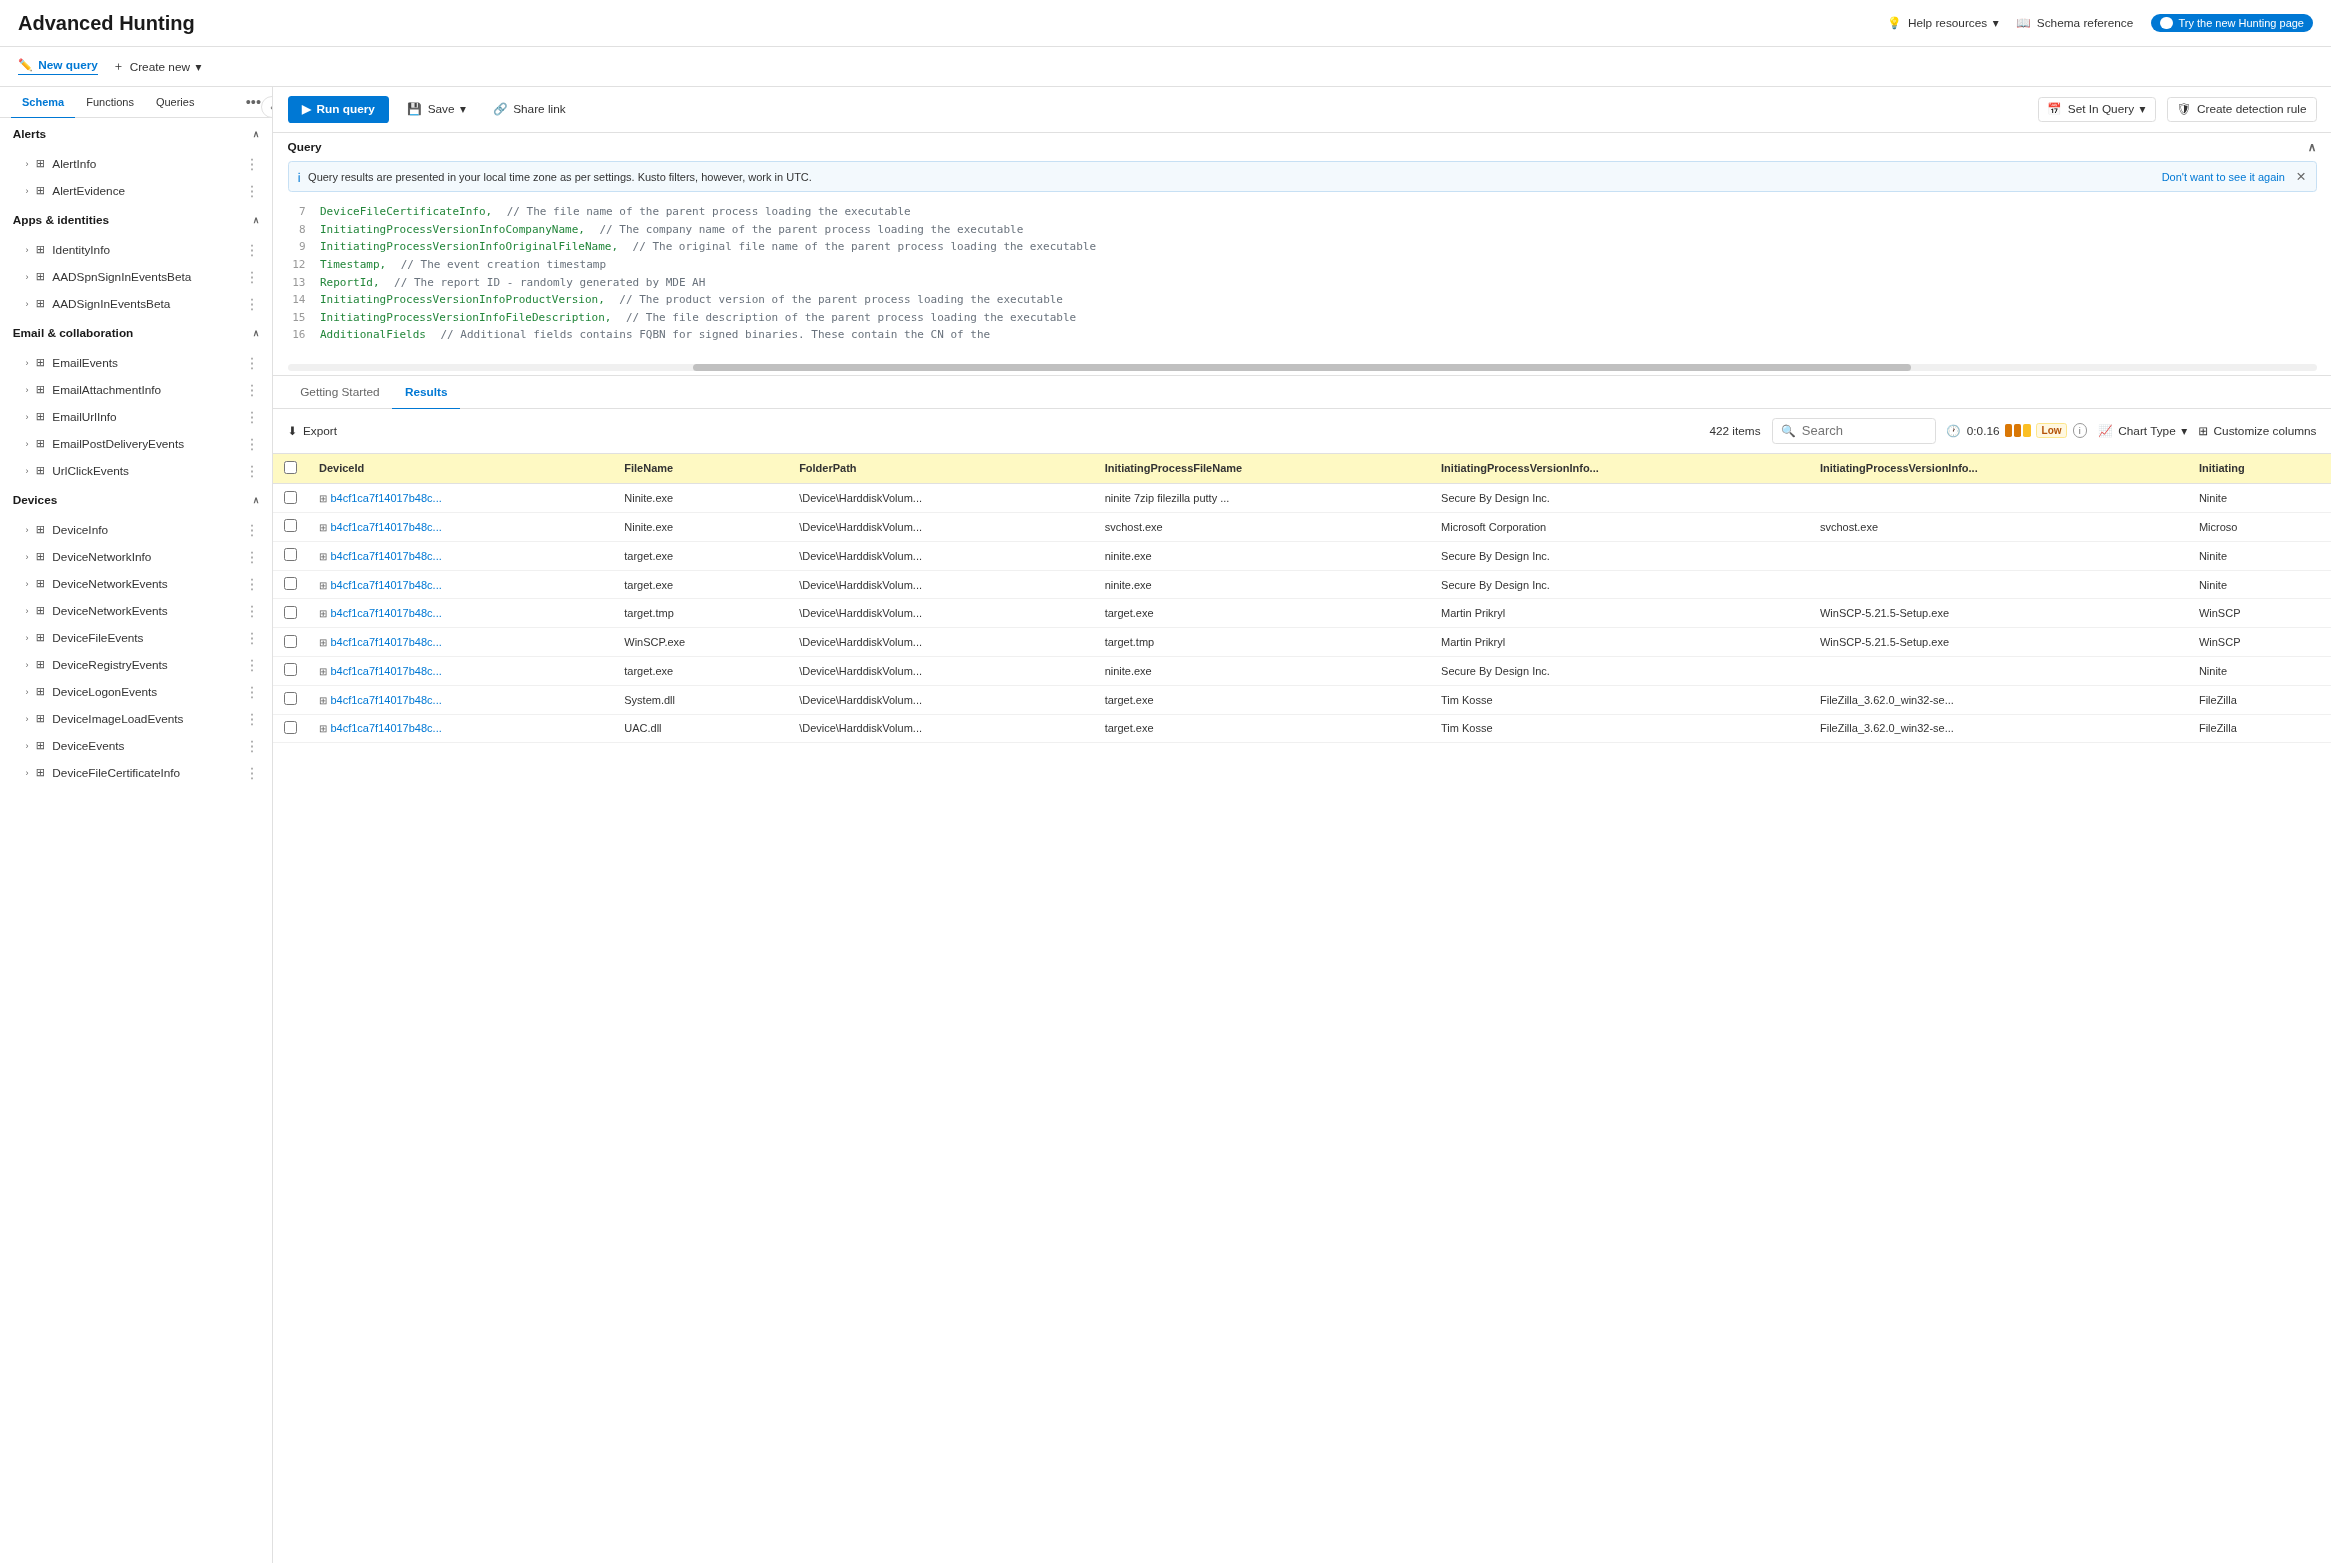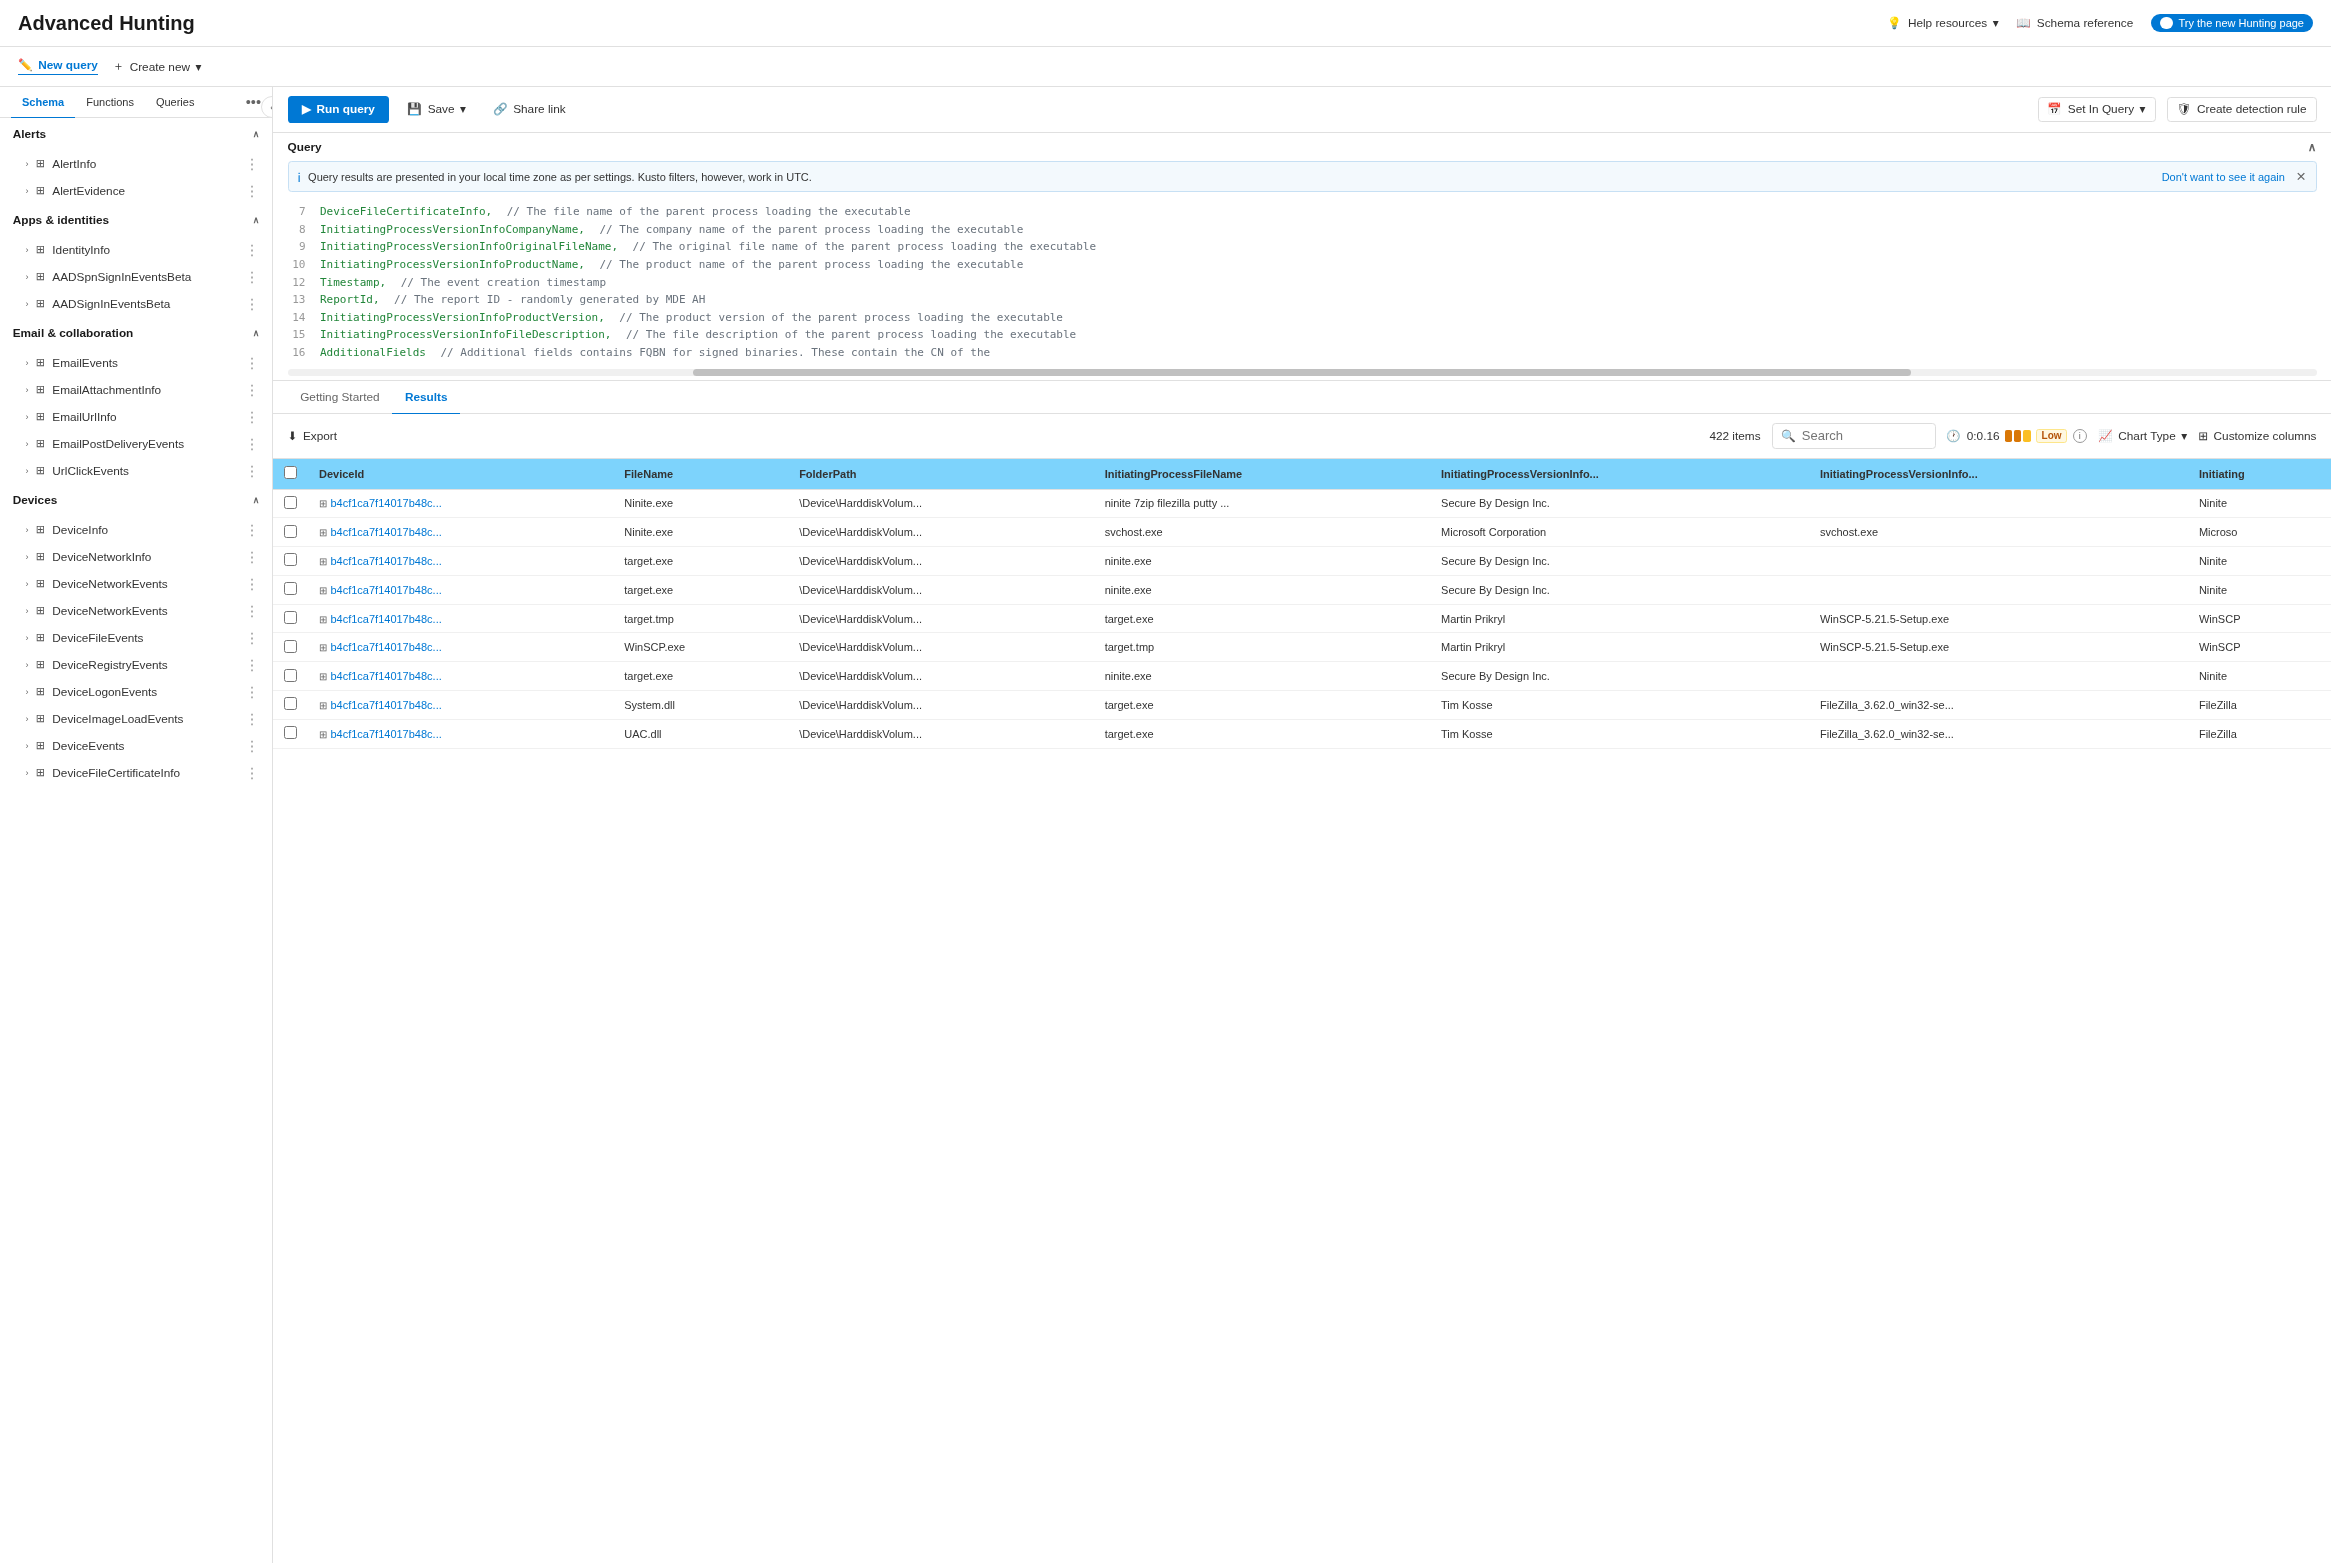--- a/index.html
+++ b/index.html
@@ -169,21 +169,21 @@
     }
     .customize-btn {
       display: flex; align-items: center; gap: 5.5px; cursor: pointer;
       color: #333; font-size: 11.8px;
     }
 
     
     .data-table-wrapper { flex: 1; overflow: auto; }
     .data-table { width: 100%; border-collapse: collapse; font-size: 11px; }
     .data-table th {
-      text-align: left; padding: 7.3px 11px; background: #7dd3fc;
+      text-align: left; padding: 7.3px 11px; background: #fef9c3;
       border-bottom: 0.9px solid #e0e0e0; color: #333; font-weight: 600;
       white-space: nowrap; position: sticky; top: 0; z-index: 5;
     }
     .data-table td {
       padding: 6.4px 11px; border-bottom: 0.9px solid #f0f0f0;
       white-space: nowrap; max-width: 182px; overflow: hidden; text-overflow: ellipsis;
     }
     .link-cell { color: #0078d4; cursor: pointer; }
     .checkbox-col { width: 29px; padding: 6.4px 7.3px; }
     input[type=checkbox] { cursor: pointer; }
@@ -492,25 +492,20 @@
     <span class="line-num">8</span>
     <span class="code-green">InitiatingProcessVersionInfoCompanyName,</span>
     <span class="code-comment">// The company name of the parent process loading the executable</span>
   </div>
           <div class="code-line">
     <span class="line-num">9</span>
     <span class="code-green">InitiatingProcessVersionInfoOriginalFileName,</span>
     <span class="code-comment">// The original file name of the parent process loading the executable</span>
   </div>
           <div class="code-line">
-    <span class="line-num">10</span>
-    <span class="code-green">InitiatingProcessVersionInfoProductName,</span>
-    <span class="code-comment">// The product name of the parent process loading the executable</span>
-  </div>
-          <div class="code-line">
     <span class="line-num">12</span>
     <span class="code-green">Timestamp,</span>
     <span class="code-comment">// The event creation timestamp</span>
   </div>
           <div class="code-line">
     <span class="line-num">13</span>
     <span class="code-green">ReportId,</span>
     <span class="code-comment">// The report ID - randomly generated by MDE AH</span>
   </div>
           <div class="code-line">

